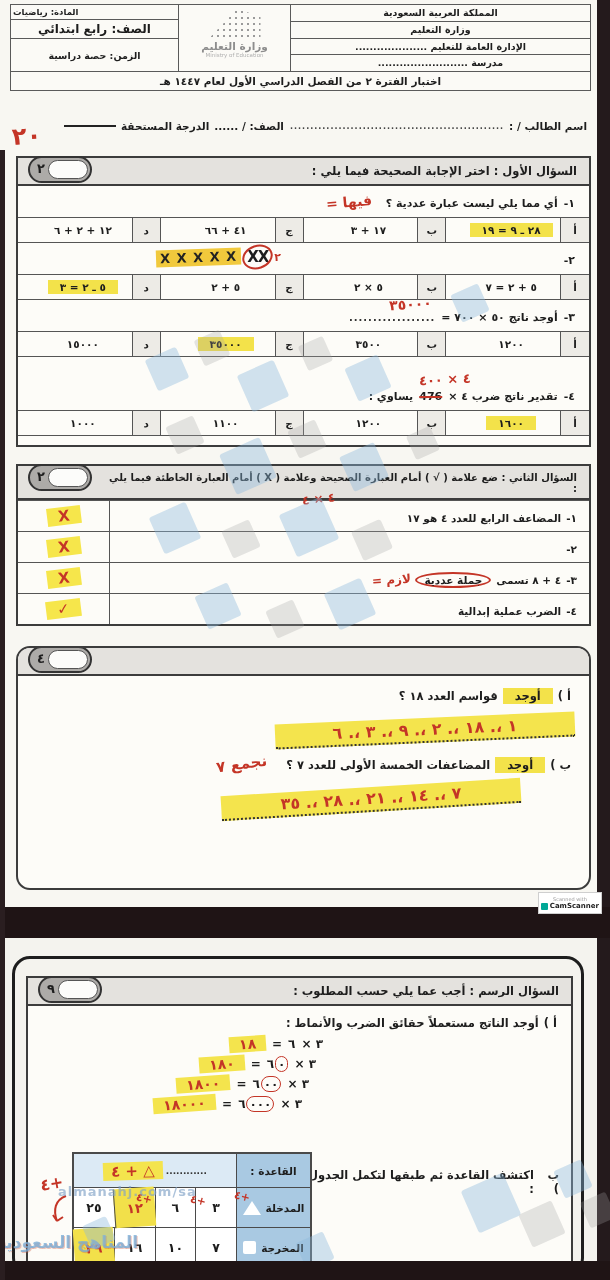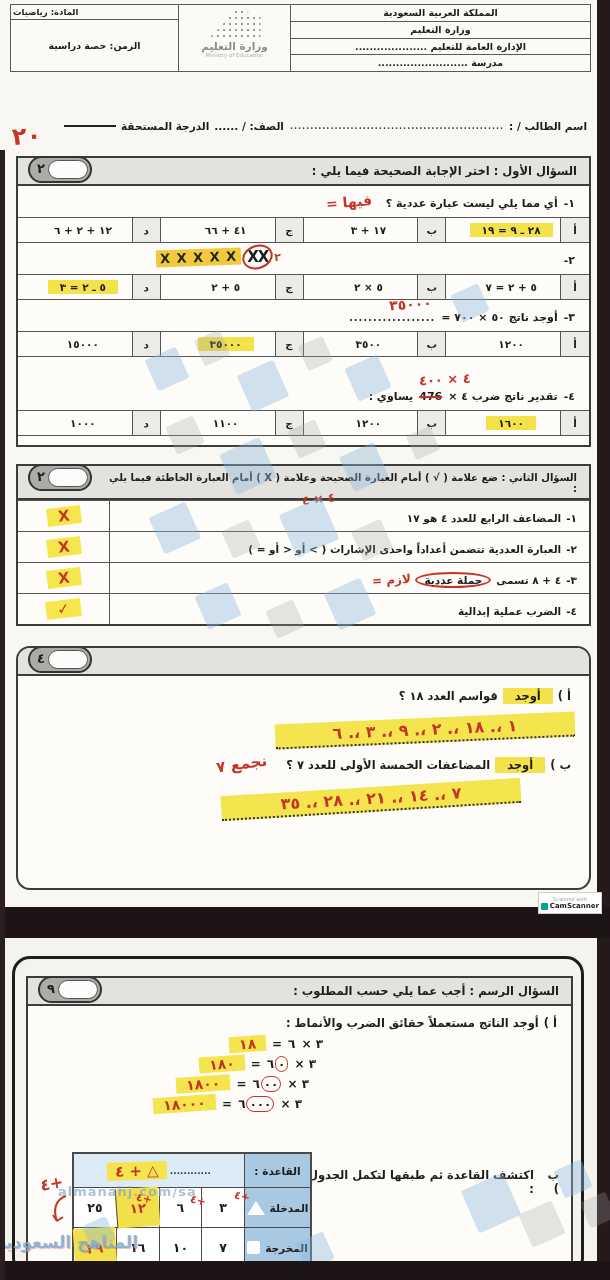--- a/index.html
+++ b/index.html
@@ -109,21 +109,21 @@
   .fact { display:flex; align-items:center; gap:6px; font-size:12px; font-weight:bold; }
   .fact:nth-child(2){ margin-right:7px; } .fact:nth-child(3){ margin-right:14px; } .fact:nth-child(4){ margin-right:21px; }
   .numwrap { direction:ltr; display:flex; align-items:center; }
   .zeros { border:1.5px solid #c43527; border-radius:9px; padding:0 2px; margin-left:1px; }
   .zeros:empty { display:none; border:none; }
   .fact .fans { background:#f4e44d; color:#c43527; font-size:14px; padding:0 10px; font-weight:bold; transform:rotate(-4deg); }
   .b-line { position:absolute; right:12px; top:190px; width:252px; font-size:11.5px; font-weight:bold; display:flex; gap:5px; }
   .rtab { position:absolute; left:44px; top:174px; width:240px; border:2px solid #4a4a4a; background:#fff; font-weight:bold; }
   .trow { display:flex; height:40px; border-top:1.5px solid #4a4a4a; }
   .trow.rule { border-top:none; height:33px; background:#dceaf5; }
-  .rlabel { width:66px; background:#a9c9e2; display:flex; align-items:center; justify-content:center; gap:5px;
+  .rlabel { width:74px; background:#a9c9e2; display:flex; align-items:center; justify-content:center; gap:5px;
     font-size:10.5px; border-left:1.5px solid #4a4a4a; }
   .rulecell { flex:1; display:flex; align-items:center; justify-content:center; gap:3px; }
   .rule-chip { background:#f4e44d; color:#c43527; font-size:15px; transform:rotate(-2deg); padding:0 8px; }
   .rdots { color:#333; font-size:9px; }
   .dcell { flex:1; border-left:1px solid #4a4a4a; display:flex; align-items:center; justify-content:center;
     font-size:12.5px; background:#fff; }
   .dcell:last-child { border-left:none; }
   .pen-cell { background:#f2e04a; color:#c43527; transform:rotate(-4deg); font-size:13.5px; }
   .tri { width:0; height:0; border-left:9px solid transparent; border-right:9px solid transparent; border-bottom:14px solid #fff; }
   .sqr { width:13px; height:13px; background:#fff; border-radius:2px; }
@@ -161,26 +161,31 @@
       <div class="colB">
         <div class="logo-dots"></div>
         <div class="logo-ar">وزارة التعليم</div>
         <div class="logo-en">Ministry of Education</div>
       </div>
       <div class="colC">
         <div class="c1">
           <span>المادة:</span>
           <span>رياضيات</span>
         </div>
+        <div class="c2">
+          <span>الصف:</span>
+          <span>رابع ابتدائي</span>
+        </div>
         <div class="c3">
           <span>الزمن:</span>&nbsp;
           <span>حصة دراسية</span>
         </div>
       </div>
     </div>
+    <div class="hdr-foot">اختبار الفترة  ٢  من الفصل الدراسي الأول لعام ١٤٤٧ هـ</div>
   </div>
 
   <div class="studentrow">
     <span>اسم الطالب /  :</span>
     <span class="dots">..............................................................................</span>
     <span>الصف:  / ......</span>
     <span>الدرجة المستحقة</span>
     <span class="gradedash"></span>
   </div>
   <div class="pen grade-pen">٢٠</div>
@@ -316,21 +321,20 @@
         <span>١-</span>
         <span>المضاعف الرابع للعدد ٤ هو ١٧</span>
       </div>
       <div class="tf-ans">
         <span class="mark">X</span>
       </div>
     </div>
     <div class="tf-row">
       <div class="tf-st">
         <span>٢-</span>
-        <span>العبارة العددية تتضمن أعداداً واحدى الإشارات ( &gt; أو &lt; أو = )</span>
       </div>
       <div class="tf-ans">
         <span class="mark">X</span>
       </div>
     </div>
     <div class="tf-row">
       <div class="tf-st">
         <span>٣-</span>
         <span>٤ + ٨  تسمى</span>
         <span class="circ">جملة عددية</span>

